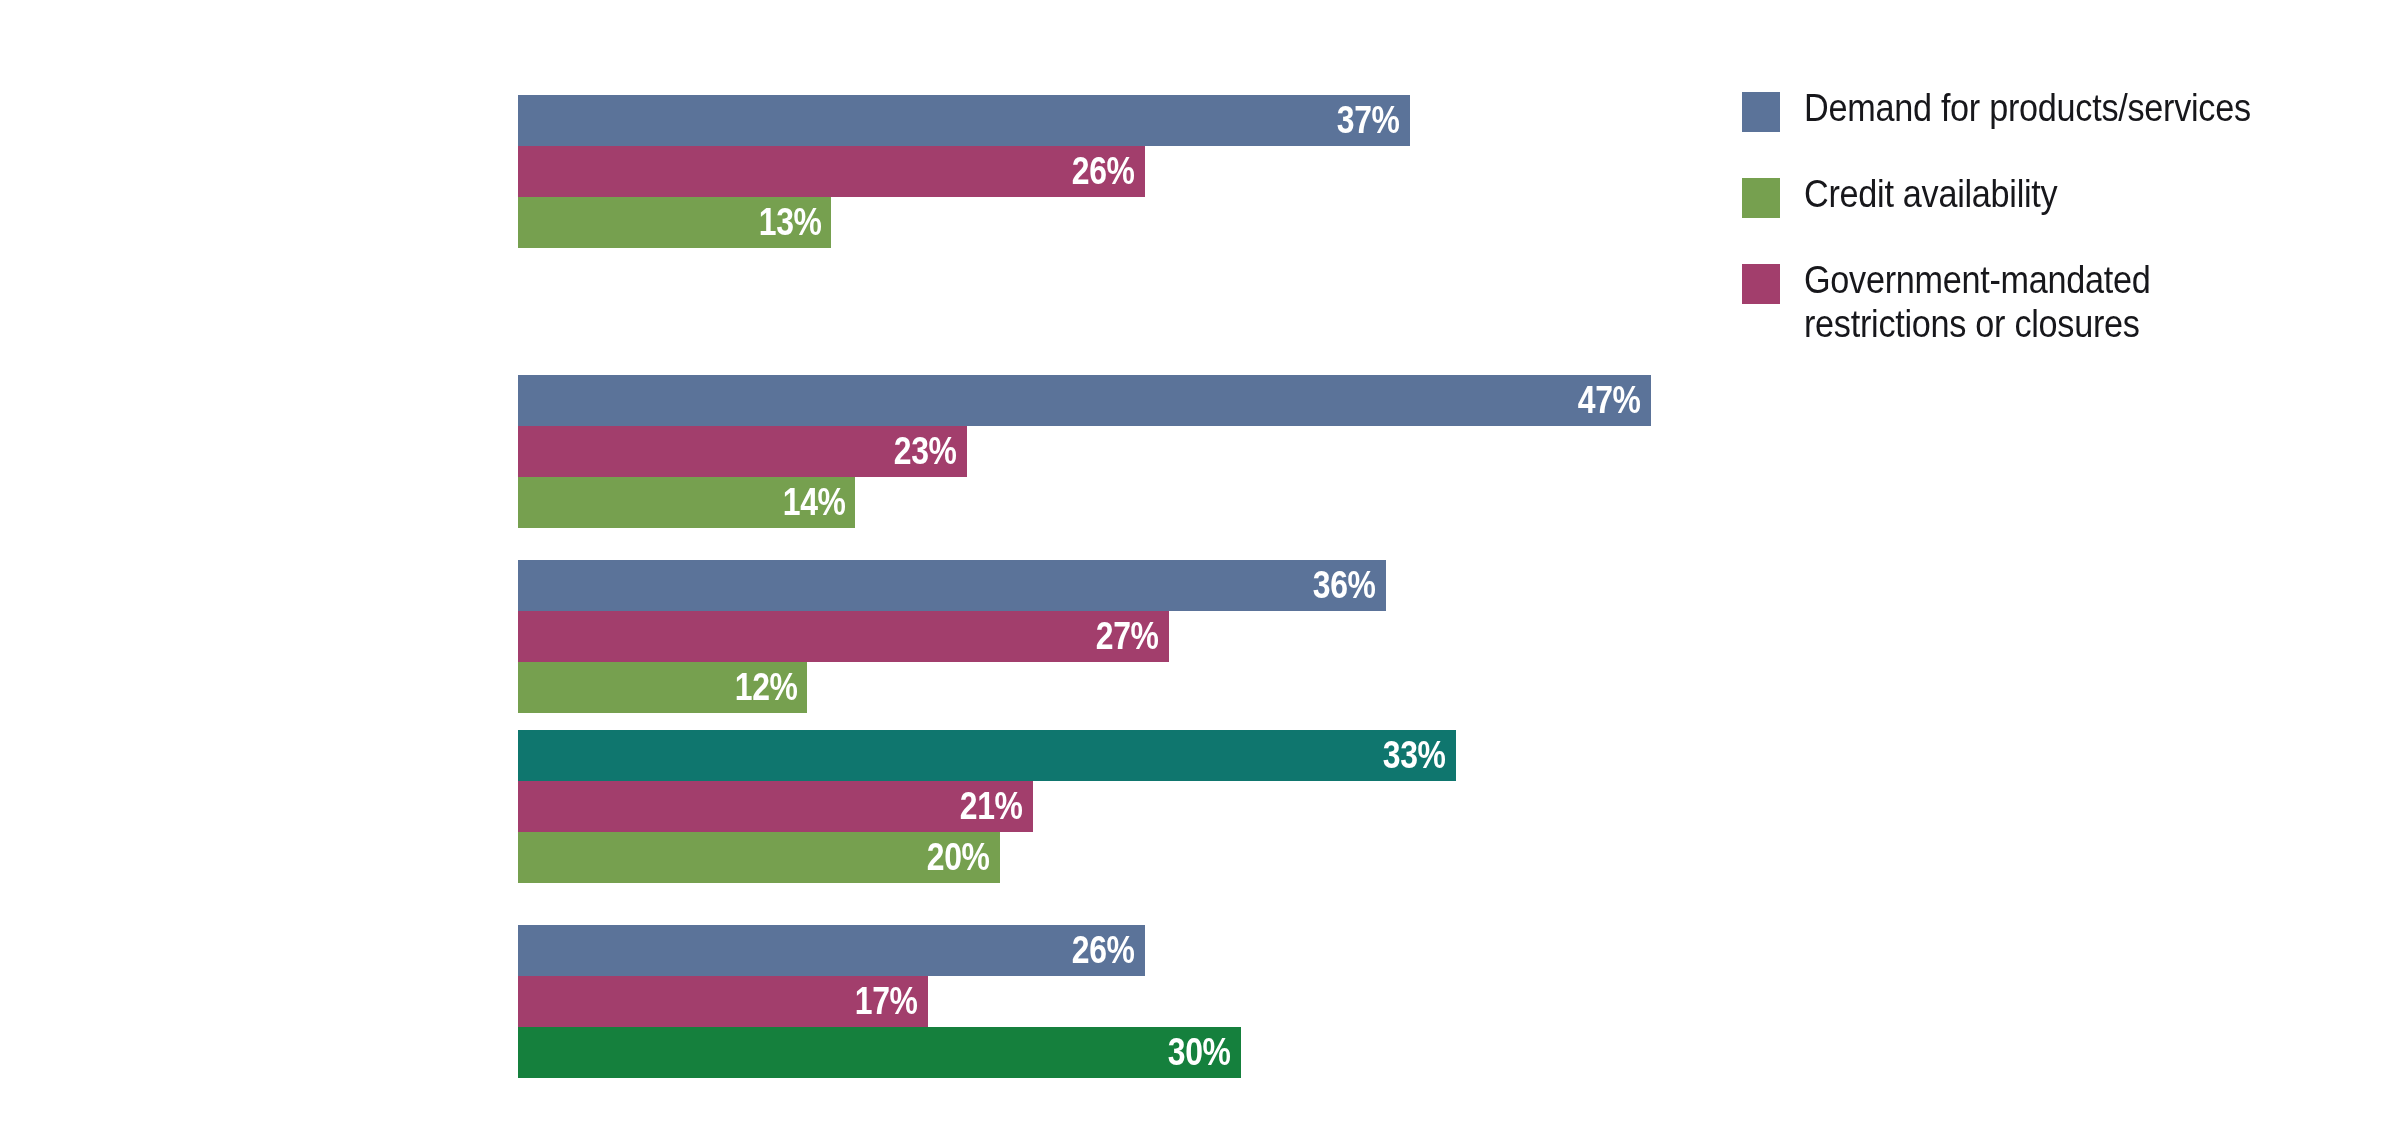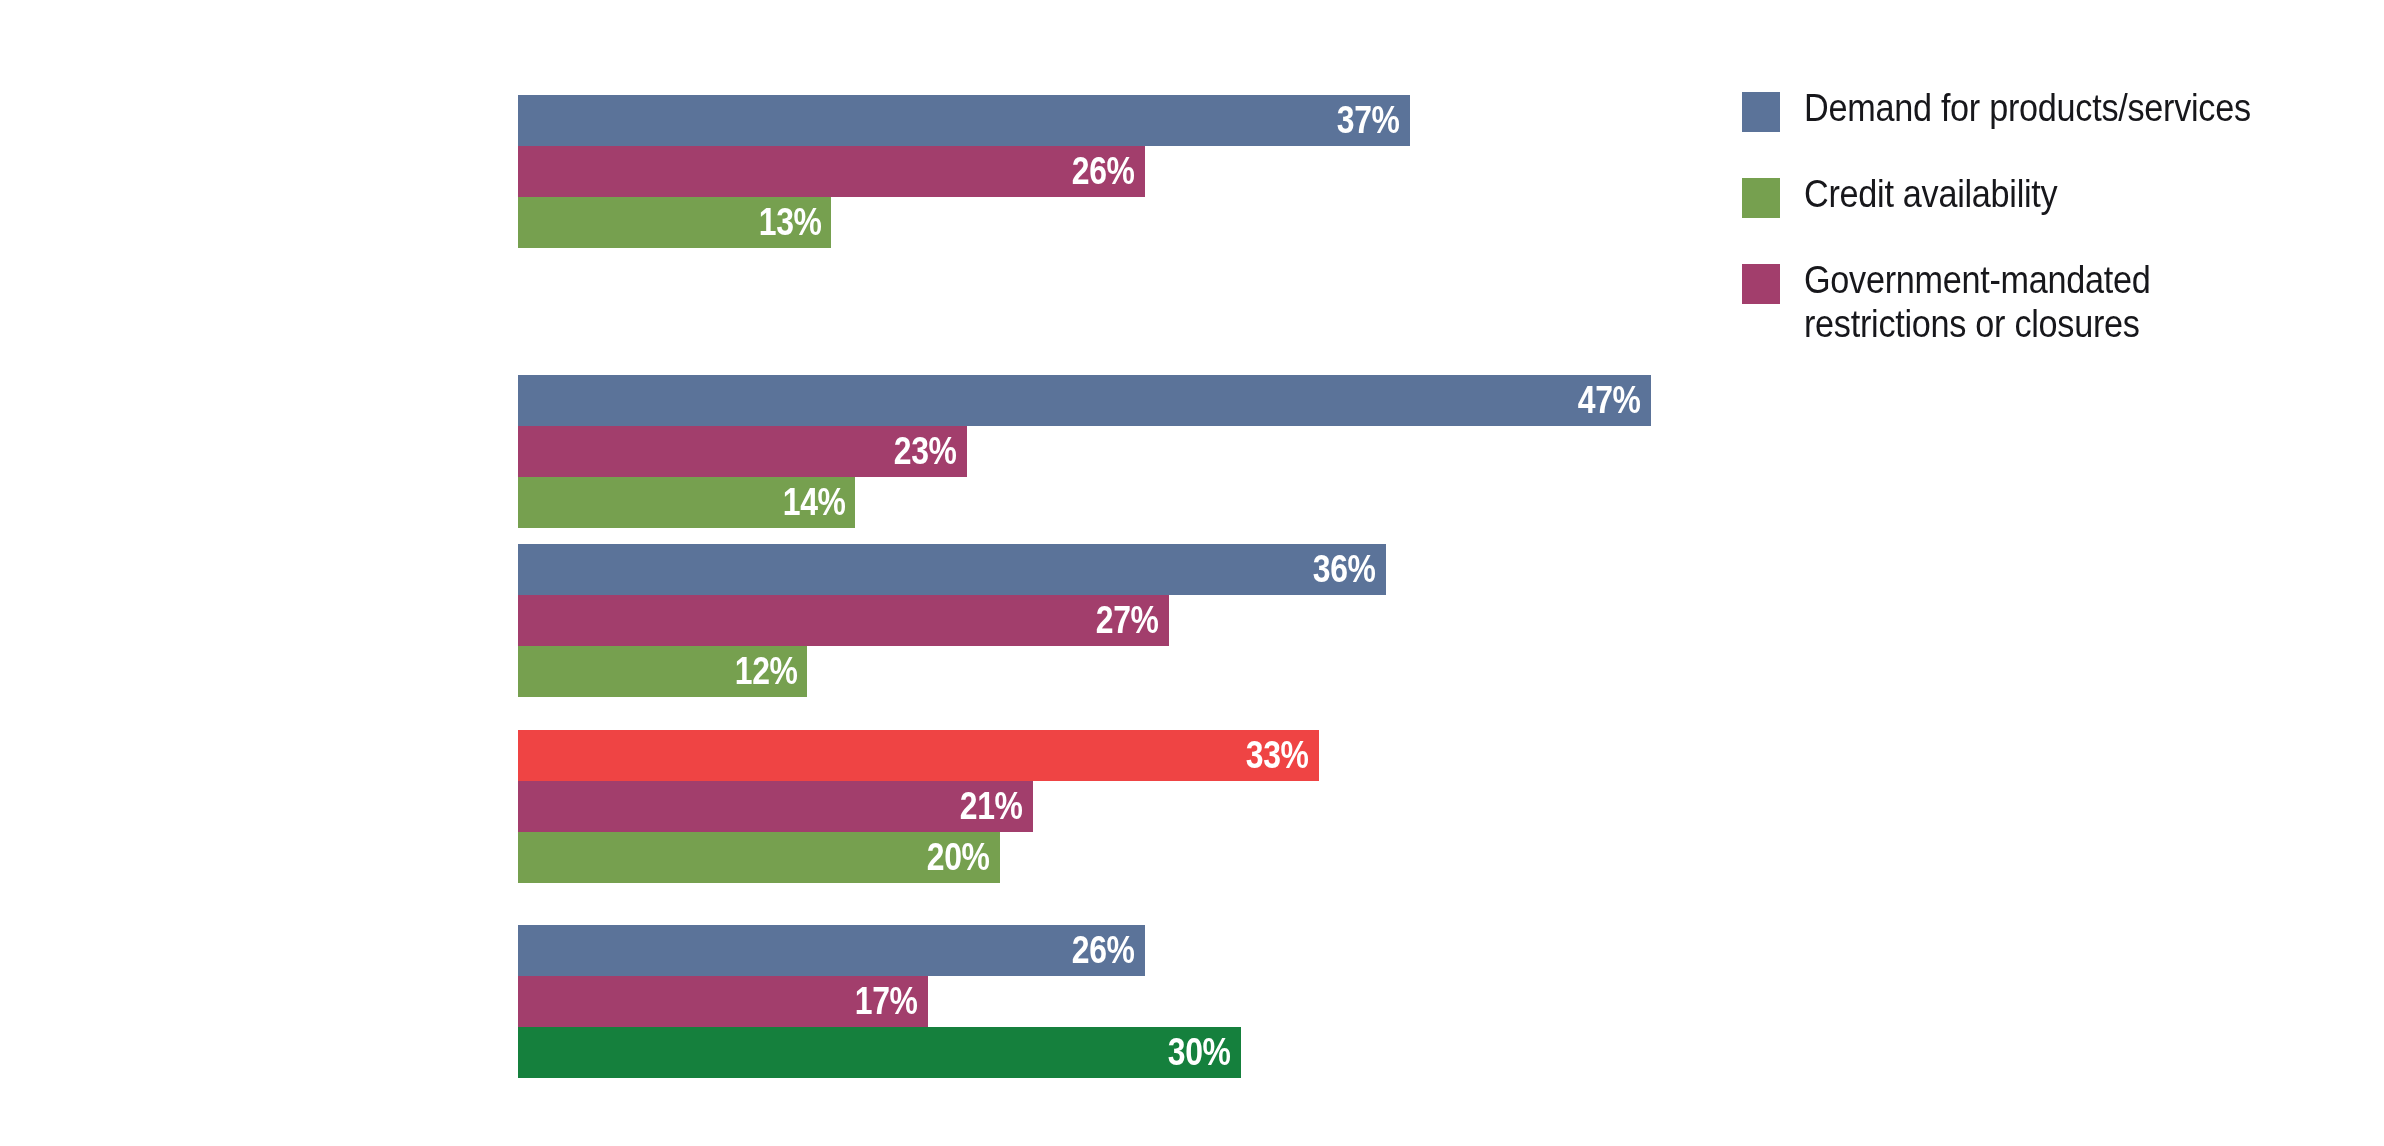--- a/index.html
+++ b/index.html
@@ -147,21 +147,21 @@
               <span class="bar-value">23%</span>
             </div>
           </div>
           <div class="bar-row">
             <div class="bar" style="width: 337.4px; background: rgb(118, 160, 79);">
               <span class="bar-value">14%</span>
             </div>
           </div>
         </div>
       </div>
-      <div class="cat-group" style="top: 544px; height: 153px;">
+      <div class="cat-group" style="top: 560px; height: 153px;">
         <div class="bars">
           <div class="bar-row">
             <div class="bar" style="width: 867.6px; background: rgb(91, 115, 153);">
               <span class="bar-value">36%</span>
             </div>
           </div>
           <div class="bar-row">
             <div class="bar" style="width: 650.7px; background: rgb(162, 62, 108);">
               <span class="bar-value">27%</span>
             </div>
@@ -169,21 +169,21 @@
           <div class="bar-row">
             <div class="bar" style="width: 289.2px; background: rgb(118, 160, 79);">
               <span class="bar-value">12%</span>
             </div>
           </div>
         </div>
       </div>
       <div class="cat-group" style="top: 730px; height: 153px;">
         <div class="bars">
           <div class="bar-row">
-            <div class="bar" style="width: 801px; background: #ef4444;">
+            <div class="bar" style="width: 938px; background: #0f766e;">
               <span class="bar-value">33%</span>
             </div>
           </div>
           <div class="bar-row">
             <div class="bar" style="width: 515px; background: rgb(162, 62, 108);">
               <span class="bar-value">21%</span>
             </div>
           </div>
           <div class="bar-row">
             <div class="bar" style="width: 482px; background: rgb(118, 160, 79);">

